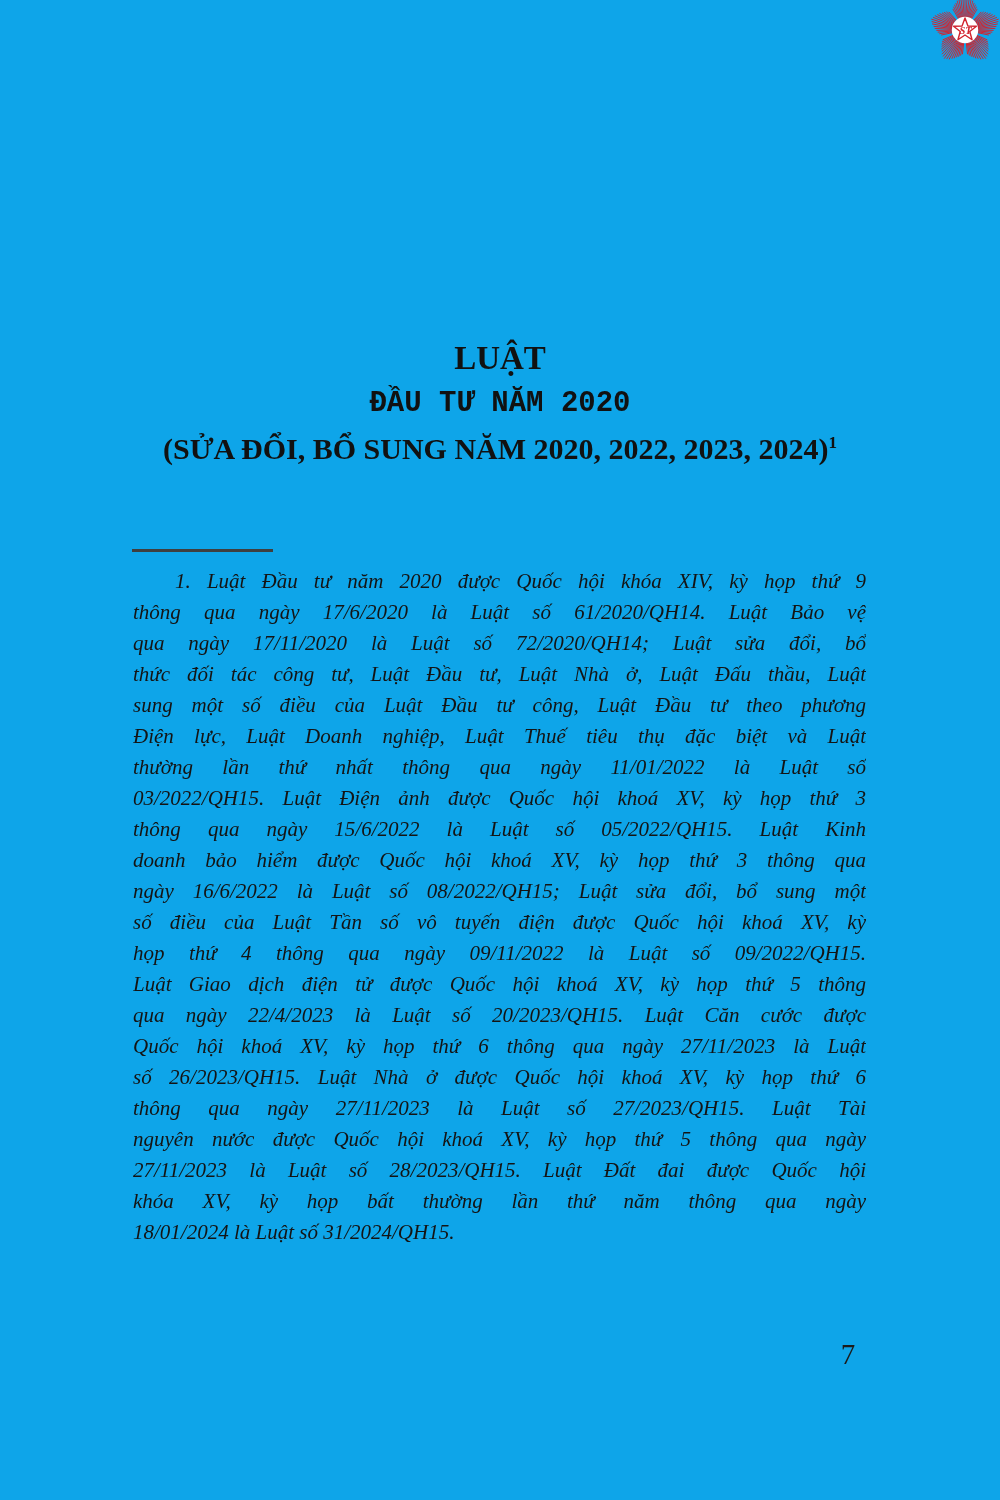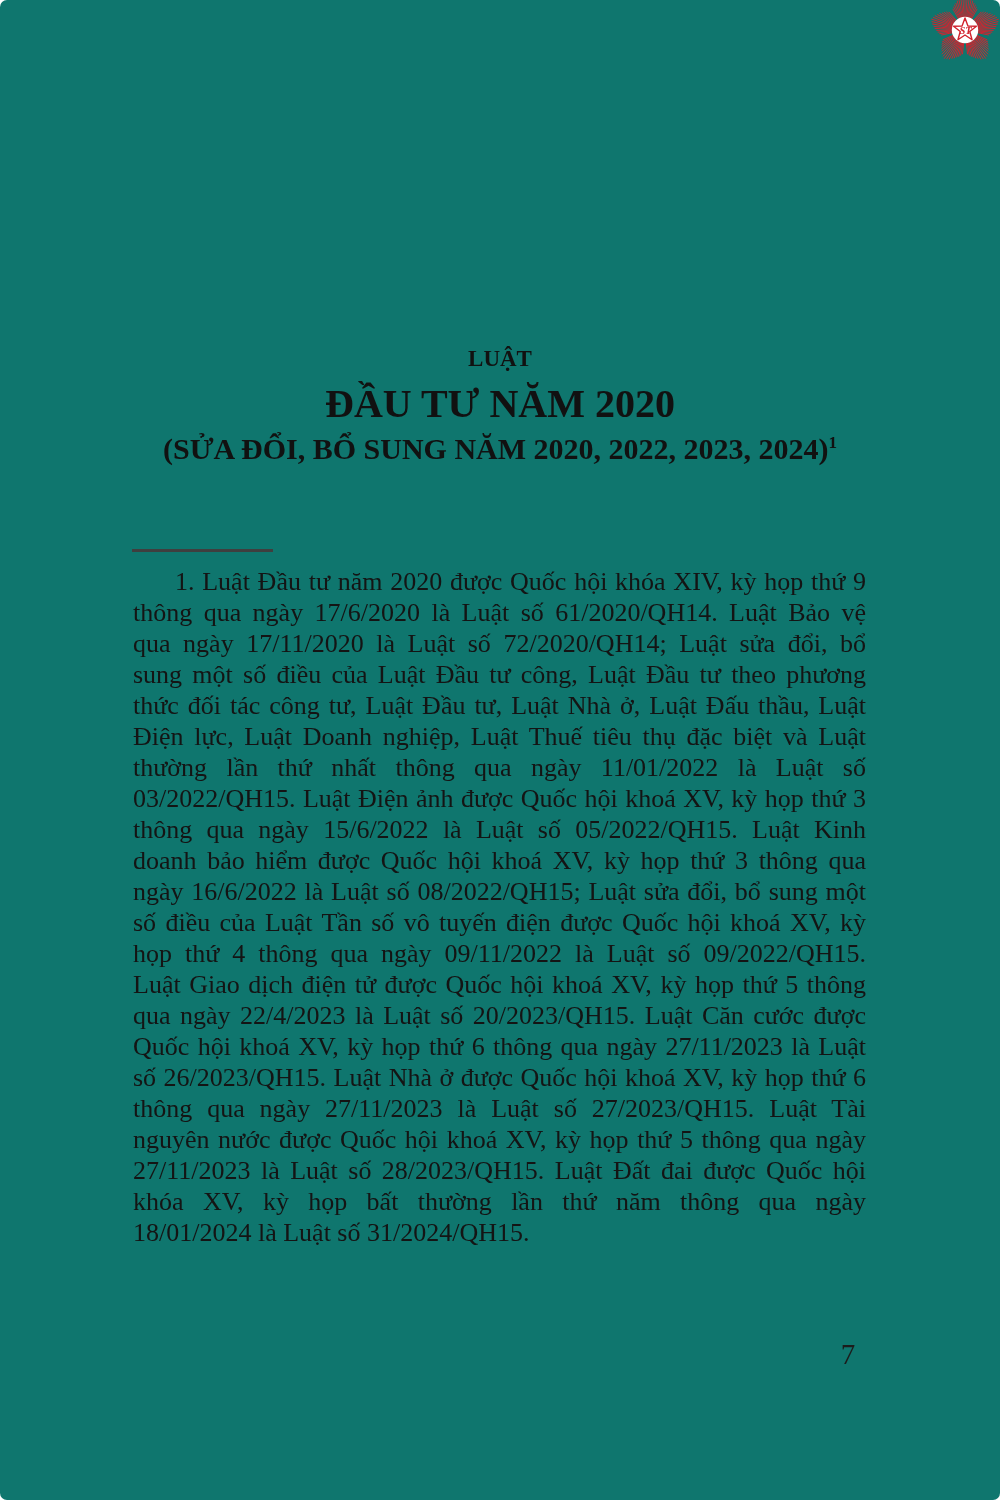--- a/index.html
+++ b/index.html
@@ -4,24 +4,23 @@
 <style>
   * { margin: 0; padding: 0; box-sizing: border-box; }
   html, body { background: #ffffff; }
   body {
     width: 1000px; height: 1500px;
     font-family: "Liberation Serif", "DejaVu Serif", serif;
   }
   .page {
     position: relative;
     width: 1000px; height: 1500px;
-    background: #0f766e;
+    background: #0ea5e9;
     overflow: hidden;
     color: #141414;
-    border-radius: 7px;
   }
 
   
   .logo {
     position: absolute;
     top: -7px;
     left: 925px;
     width: 80px;
     height: 78px;
     overflow: hidden;
@@ -29,22 +28,22 @@
   .logo svg { display: block; width: 80px; height: 78px; }
 
   
   .title-block {
     position: absolute;
     top: 336px; left: 133px; width: 734px;
     text-align: center;
     font-weight: 700;
     color: #111111;
   }
-  .title-l1 { font-size: 23px; line-height: 45px; }
-  .title-l2 { font-size: 40px; line-height: 45px; }
+  .title-l1 { font-size: 33px; line-height: 45px; }
+  .title-l2 { font-size: 29px; line-height: 45px; font-family: Liberation Mono, monospace; }
   .title-l3 { font-size: 30px; line-height: 45px; }
   .title-l3 sup {
     font-size: 17px;
     position: relative; top: -11px;
     vertical-align: baseline;
     line-height: 0;
   }
 
   
   .separator {
@@ -54,27 +53,28 @@
     background: #3f3f3f;
   }
 
   
   .footnote {
     position: absolute;
     top: 566px; left: 133px; width: 733px;
     color: #141414;
   }
   .fn-line {
-    font-size: 26px;
+    font-size: 21px;
     height: 31px;
     line-height: 31px;
     text-align: justify;
     text-align-last: justify;
     white-space: normal;
     overflow: hidden;
+    font-style: italic;
   }
   .fn-line.first { text-indent: 42px; }
   .fn-line.last  { text-align-last: left; }
 
   
   .page-number {
     position: absolute;
     top: 1338px; left: 828px; width: 40px;
     text-align: center;
     font-size: 29px;
@@ -127,22 +127,22 @@
     <div class="title-l2">ĐẦU TƯ NĂM 2020</div>
     <div class="title-l3"><span>(SỬA ĐỔI, BỔ SUNG NĂM 2020, 2022, 2023, 2024)</span><sup>1</sup></div>
   </div>
 
   <div class="separator"></div>
 
   <div class="footnote" id="footnote">
       <div class="fn-line first">1. Luật Đầu tư năm 2020 được Quốc hội khóa XIV, kỳ họp thứ 9</div>
       <div class="fn-line">thông qua ngày 17/6/2020 là Luật số 61/2020/QH14. Luật Bảo vệ</div>
       <div class="fn-line">qua ngày 17/11/2020 là Luật số 72/2020/QH14; Luật sửa đổi, bổ</div>
+      <div class="fn-line">thức đối tác công tư, Luật Đầu tư, Luật Nhà ở, Luật Đấu thầu, Luật</div>
       <div class="fn-line">sung một số điều của Luật Đầu tư công, Luật Đầu tư theo phương</div>
-      <div class="fn-line">thức đối tác công tư, Luật Đầu tư, Luật Nhà ở, Luật Đấu thầu, Luật</div>
       <div class="fn-line">Điện lực, Luật Doanh nghiệp, Luật Thuế tiêu thụ đặc biệt và Luật</div>
       <div class="fn-line">thường lần thứ nhất thông qua ngày 11/01/2022 là Luật số</div>
       <div class="fn-line">03/2022/QH15. Luật Điện ảnh được Quốc hội khoá XV, kỳ họp thứ 3</div>
       <div class="fn-line">thông qua ngày 15/6/2022 là Luật số 05/2022/QH15. Luật Kinh</div>
       <div class="fn-line">doanh bảo hiểm được Quốc hội khoá XV, kỳ họp thứ 3 thông qua</div>
       <div class="fn-line">ngày 16/6/2022 là Luật số 08/2022/QH15; Luật sửa đổi, bổ sung một</div>
       <div class="fn-line">số điều của Luật Tần số vô tuyến điện được Quốc hội khoá XV, kỳ</div>
       <div class="fn-line">họp thứ 4 thông qua ngày 09/11/2022 là Luật số 09/2022/QH15.</div>
       <div class="fn-line">Luật Giao dịch điện tử được Quốc hội khoá XV, kỳ họp thứ 5 thông</div>
       <div class="fn-line">qua ngày 22/4/2023 là Luật số 20/2023/QH15. Luật Căn cước được</div>

